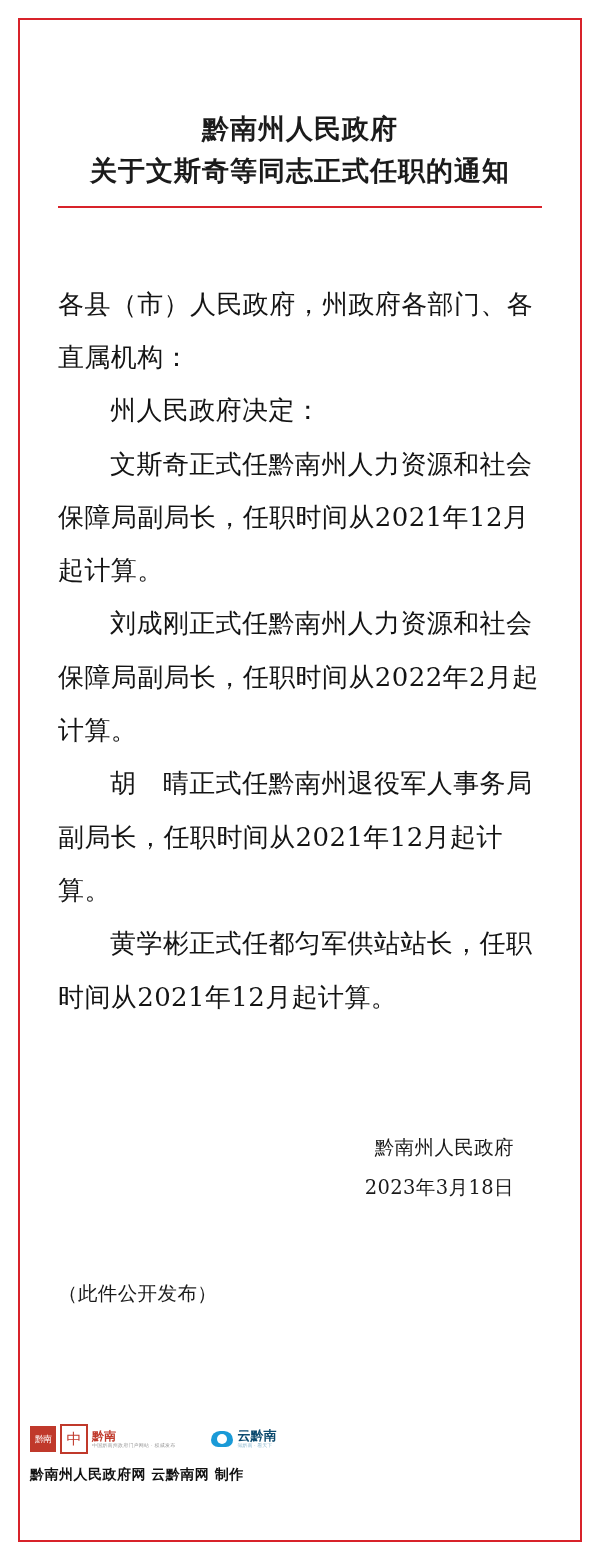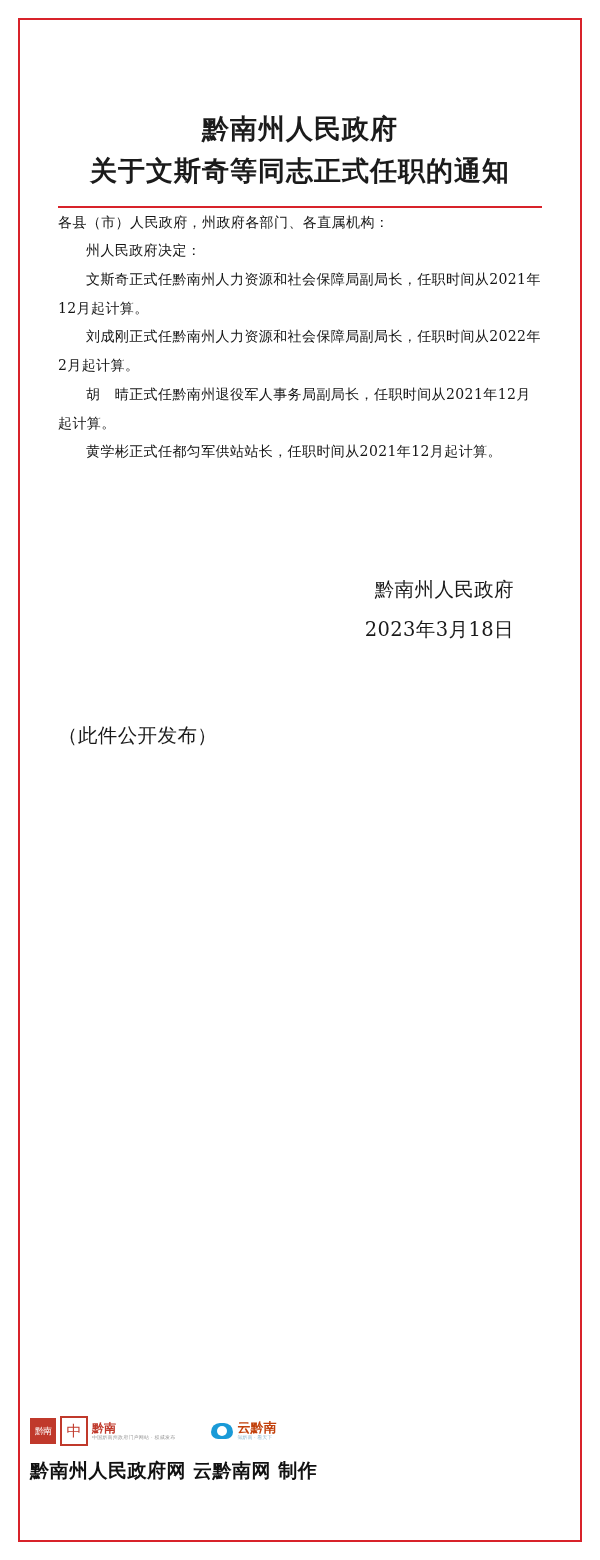--- a/index.html
+++ b/index.html
@@ -49,21 +49,22 @@
     letter-spacing: 1.5px;
     margin-top: 68px;
     color: #1a1a1a;
   }
   .red-rule {
     height: 2px;
     background: #d8232a;
     margin: 14px 0 0 0;
   }
   .body-text {
-    font-size: 14px;
+    margin-top: 70px;
+    font-size: 26px;
     line-height: 2.05;
     letter-spacing: 0.4px;
     color: #141414;
   }
   .para {
     text-indent: 2em;
     margin: 0;
   }
   .para.no-indent {
     text-indent: 0;
@@ -166,33 +167,33 @@
     border-radius: 50%;
     left: 6px;
     top: 3px;
   }
   .logo-yun-word {
     display: flex;
     flex-direction: column;
     line-height: 1.1;
   }
   .logo-yun-word .big {
-    color: #c2410c;
+    color: #0c4a6e;
     font-size: 13px;
     font-family: "DejaVu Sans", "Liberation Sans", sans-serif;
     font-weight: bold;
   }
   .logo-yun-word .small {
     color: #8fb9cf;
     font-size: 5px;
     font-family: "DejaVu Sans", "Liberation Sans", sans-serif;
   }
   .footer-credit {
     font-family: "DejaVu Sans", "Liberation Sans", sans-serif;
-    font-size: 19px;
+    font-size: 14px;
     font-weight: bold;
     color: #111111;
     letter-spacing: 0.5px;
   }
 </style>
 </head>
 <body>
 
 <div class="page">
   <div class="border-frame">

